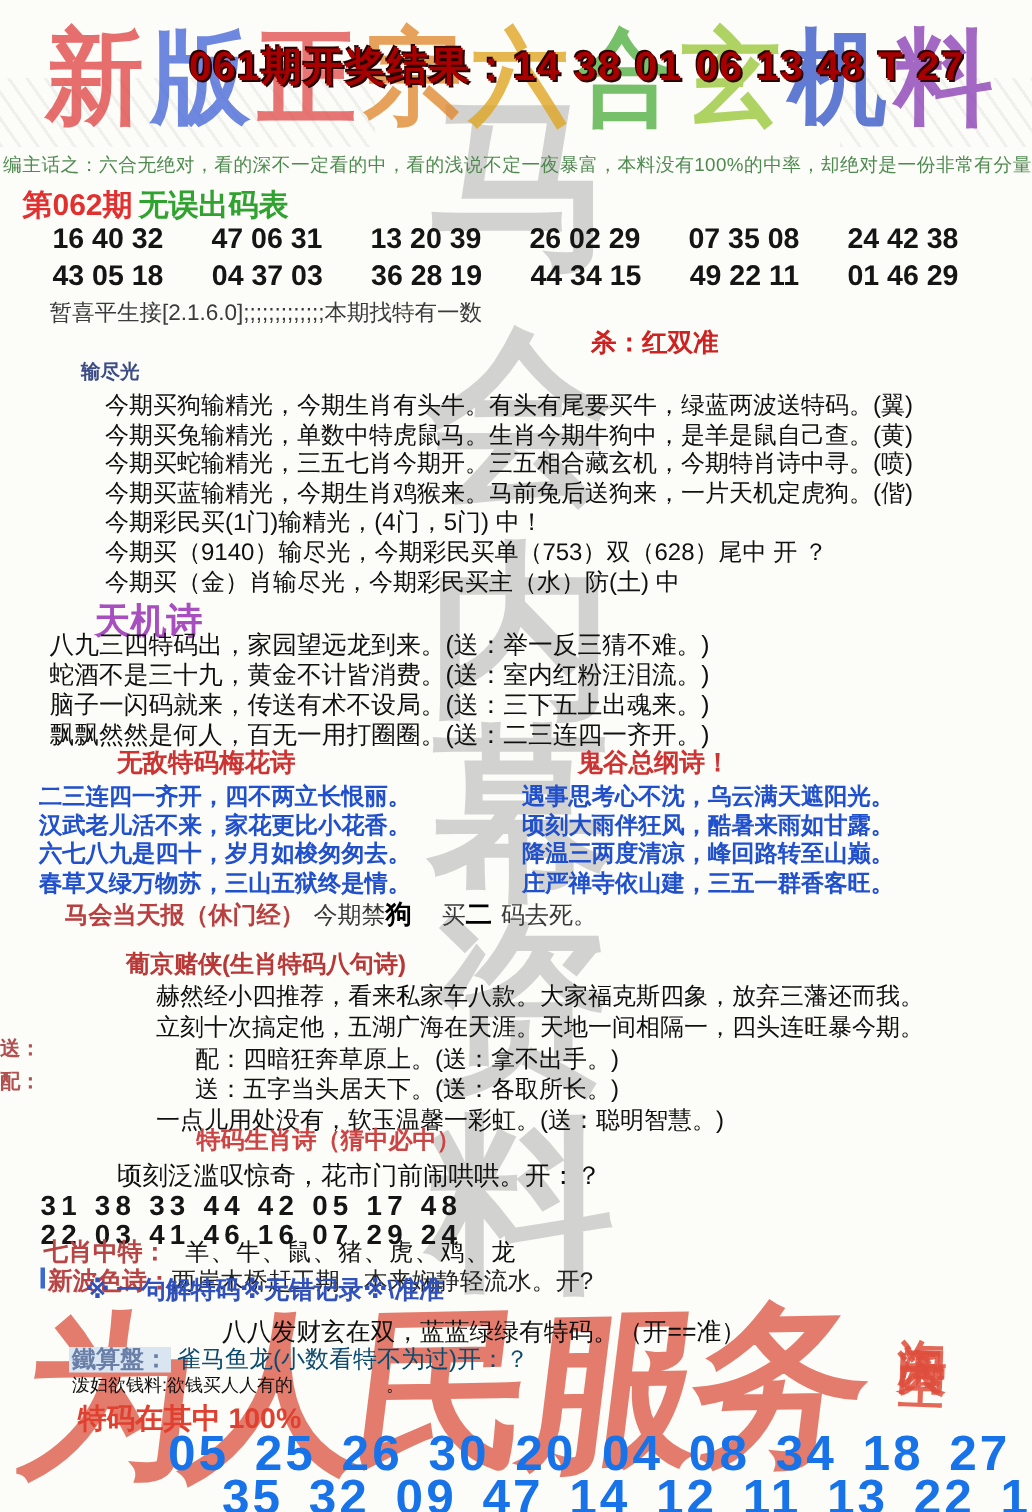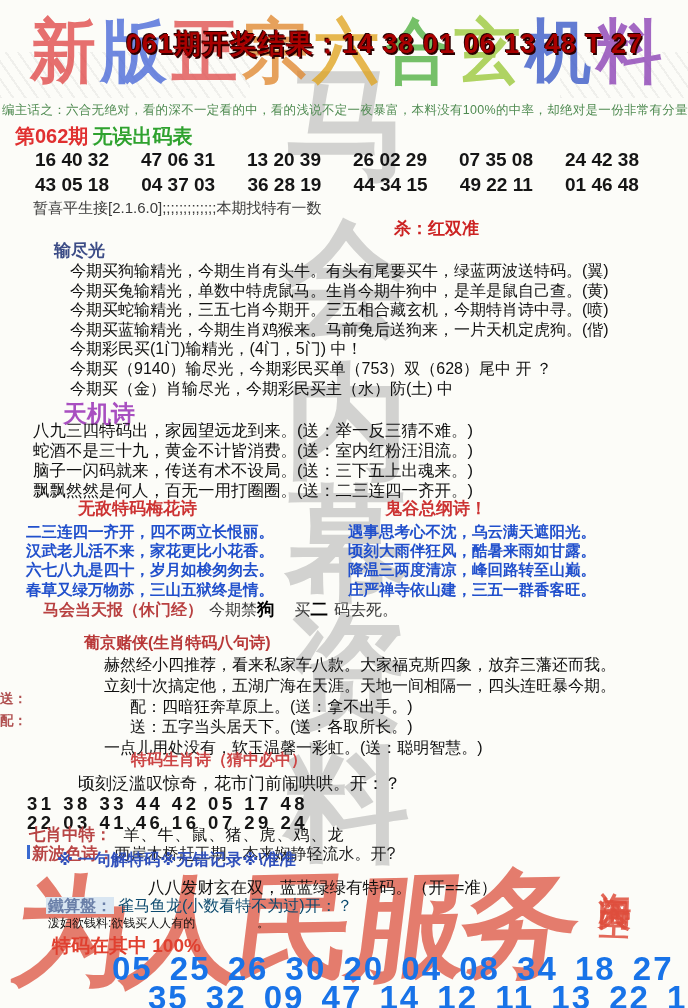--- a/index.html
+++ b/index.html
@@ -28,21 +28,21 @@
   .codes-heading .name{color:#2fa22f;margin-left:4px;}
   .numrow{left:35px;width:604px;display:flex;justify-content:space-between;
     font-size:19px;font-weight:bold;color:#151515;white-space:pre;z-index:2;}
   .numrow.r1{top:149px;} .numrow.r2{top:174px;}
   .codes-note{top:199px;left:33px;font-size:15px;color:#3a3a3a;z-index:2;}
 
   .wuxing{top:217px;left:62px;font-size:17px;font-weight:bold;z-index:2;}
   .wuxing .lbl{color:#283a88;} .wuxing .val{color:#cc2222;letter-spacing:2px;}
   .kill{top:217px;left:394px;font-size:17px;font-weight:bold;color:#cc2222;z-index:2;}
 
-  .shu-head{top:239px;left:54px;font-size:17px;font-weight:bold;color:#3c4c86;z-index:2;}
+  .shu-head{top:239px;left:54px;font-size:13px;font-weight:bold;color:#3c4c86;z-index:2;}
   .shu-lines{top:261px;left:70px;font-size:16px;line-height:19.6px;color:#101010;z-index:2;}
   .shu-lines div{white-space:nowrap;}
 
   .tianji-head{top:398px;left:63px;font-size:24px;font-weight:bold;color:#a84fc0;z-index:2;}
   .tianji-lines{top:420px;left:33px;font-size:16.5px;line-height:20px;color:#101010;z-index:2;}
 
   .poem-title{top:497px;font-size:17px;font-weight:bold;color:#cc3333;z-index:2;}
   .poem-title.left{left:78px;} .poem-title.right{left:385px;}
   .bluecol{top:522px;font-size:15.5px;font-weight:bold;line-height:19.2px;color:#2150cc;z-index:2;}
   .bluecol.left{left:26px;} .bluecol.right{left:348px;}
@@ -137,21 +137,21 @@
     <span>26 02 29</span>
     <span>07 35 08</span>
     <span>24 42 38</span>
   </div>
   <div class="abs numrow r2">
     <span>43 05 18</span>
     <span>04 37 03</span>
     <span>36 28 19</span>
     <span>44 34 15</span>
     <span>49 22 11</span>
-    <span>01 46 48</span>
+    <span>01 46 29</span>
   </div>
   <div class="abs codes-note">暂喜平生接[2.1.6.0];;;;;;;;;;;;;本期找特有一数</div>
 
   <div class="abs kill">杀：红双准</div>
 
   <div class="abs shu-head">输尽光</div>
   <div class="abs shu-lines">
     <div>今期买狗输精光，今期生肖有头牛。有头有尾要买牛，绿蓝两波送特码。(翼)</div>
     <div>今期买兔输精光，单数中特虎鼠马。生肖今期牛狗中，是羊是鼠自己查。(黄)</div>
     <div>今期买蛇输精光，三五七肖今期开。三五相合藏玄机，今期特肖诗中寻。(喷)</div>

